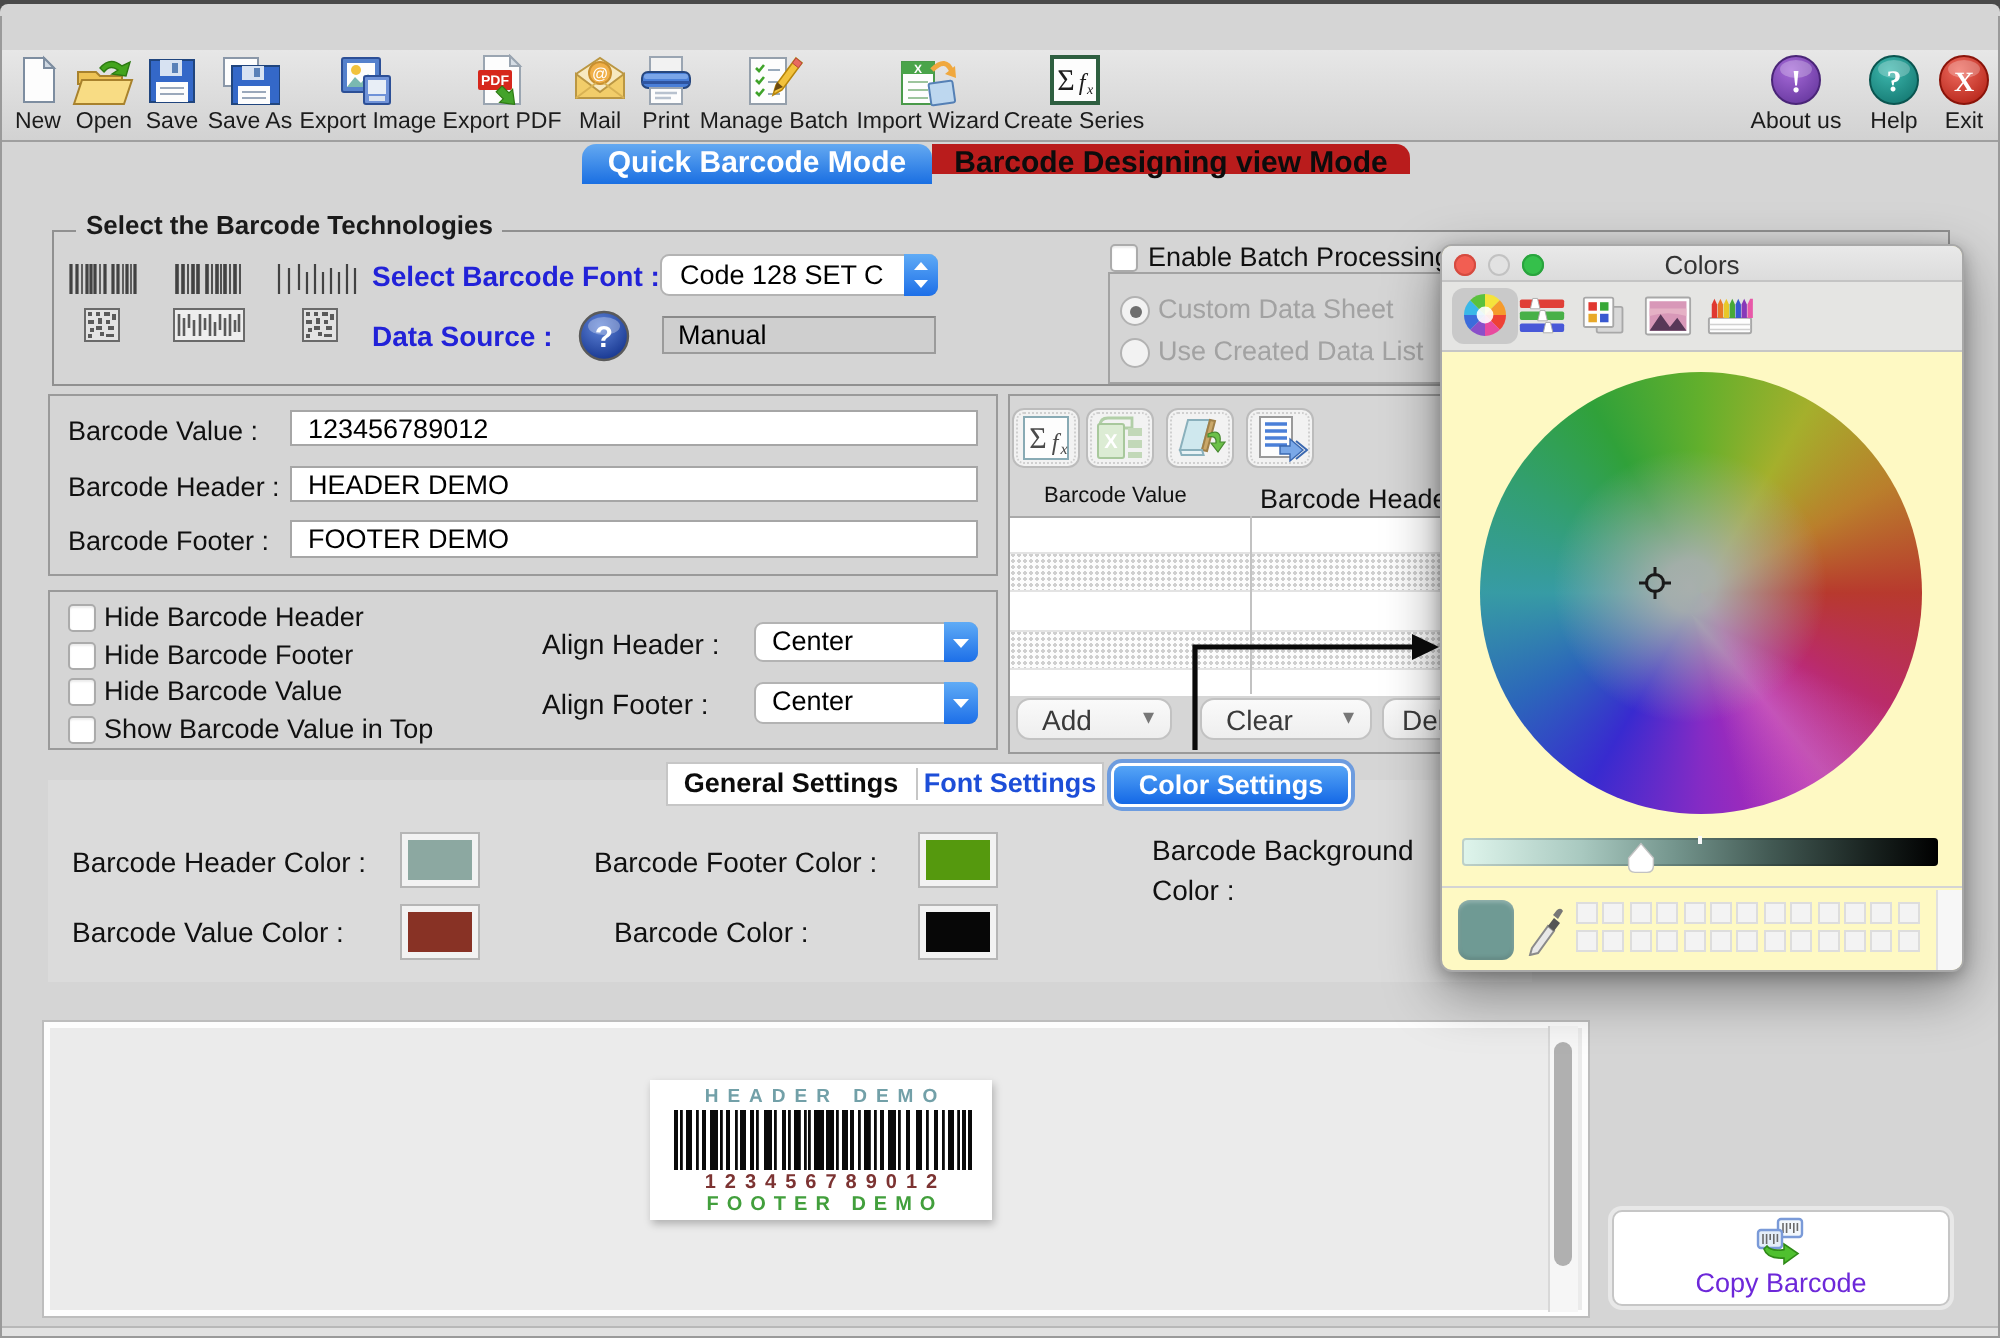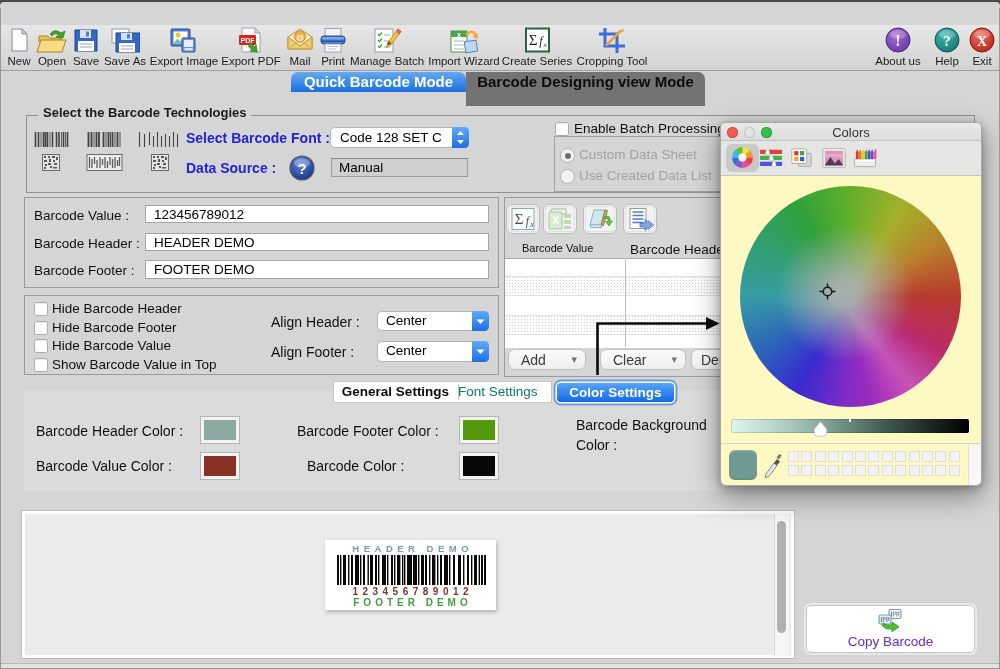--- a/index.html
+++ b/index.html
@@ -7,21 +7,21 @@
 #win{position:absolute;left:0;top:2px;width:1000px;height:667px;background:#d5d5d5;border-radius:4px 4px 0 0;overflow:hidden;}
 .abs{position:absolute;}
 #titlebar{position:absolute;left:0;top:0;width:1000px;height:22px;background:#e9e9e8;border-bottom:1px solid #c0c0c0;}
 .tl{position:absolute;top:3px;width:13px;height:13px;border-radius:50%;}
 #ttext{position:absolute;top:3px;width:100%;text-align:center;font-size:13.5px;color:#2a2a2a;}
 #toolbar{position:absolute;left:0;top:23px;width:1000px;height:45px;background:linear-gradient(#e7e7e7,#d2d2d2);border-bottom:1px solid #9f9f9f;}
 .titem{position:absolute;top:2px;text-align:center;}
 .titem svg{display:block;margin:0 auto;}
 .tlabel{font-size:11.5px;color:#1c1c1c;margin-top:1px;white-space:nowrap;}
 .tabblue{position:absolute;left:291px;top:70px;width:175px;height:20px;border-radius:7px 7px 0 0;background:linear-gradient(#64a9f1,#1a6fe2);color:#fff;font-weight:bold;font-size:15px;text-align:center;line-height:19px;}
-.tabwhite{position:absolute;left:466px;top:70px;width:239px;height:34px;border-radius:0 7px 0 0;background:#737373;color:#0c0c0c;font-weight:bold;font-size:15px;text-align:center;line-height:19px;}
+.tabwhite{position:absolute;left:466px;top:70px;width:239px;height:15px;border-radius:0 7px 0 0;background:#b91c1c;color:#0c0c0c;font-weight:bold;font-size:15px;text-align:center;line-height:19px;}
 fieldset,.gbox{position:absolute;border:1px solid #909090;background:transparent;margin:0;padding:0;}
 .lbl{position:absolute;font-size:13.5px;color:#101010;white-space:nowrap;}
 .blbl{position:absolute;font-size:14px;font-weight:bold;color:#2222d8;white-space:nowrap;}
 .field{position:absolute;background:#fff;border:1px solid #a6a6a6;font-size:13.5px;color:#000;box-sizing:border-box;}
 .cb{position:absolute;width:12px;height:12px;background:#fff;border:1px solid #ababab;border-radius:2.5px;box-shadow:inset 0 1px 1px rgba(0,0,0,.08);}
 .dd{position:absolute;background:#fff;border:1px solid #b3b3b3;border-radius:4.5px;font-size:13.5px;color:#000;box-sizing:border-box;}
 .ddcap{position:absolute;right:-1px;top:-1px;bottom:-1px;width:17px;border-radius:0 4.5px 4.5px 0;background:linear-gradient(#5fabf6,#1d6fe8);}
 .sw{position:absolute;width:40px;height:28px;background:#f2f2f2;border:1px solid #b5b5b5;box-sizing:border-box;}
 .sw>div{position:absolute;left:3px;top:3px;width:32px;height:20px;}
 .plbl{position:absolute;font-size:14px;color:#101010;white-space:nowrap;}
@@ -136,29 +136,20 @@
         <div class="tlabel">Import Wizard</div>
       </div>
 <div class="titem" style="left:537px;width:96px;margin-left:-48px;">
         <svg width="30" height="27" viewBox="0 0 30 27">
           <rect x="4" y="1.5" width="23" height="23" fill="#fdfdfd" stroke="#2e5f40" stroke-width="2"></rect>
           <text x="11" y="18" font-size="15" fill="#1c1c1c" font-family="Liberation Serif" text-anchor="middle">Σ</text>
           <text x="19" y="18" font-size="12" font-style="italic" fill="#1c1c1c" font-family="Liberation Serif" text-anchor="middle">f</text>
           <text x="23" y="20" font-size="7" font-style="italic" fill="#1c1c1c" font-family="Liberation Serif" text-anchor="middle">x</text>
         </svg>
         <div class="tlabel">Create Series</div>
-      </div>
-<div class="titem" style="left:612px;width:96px;margin-left:-48px;">
-        <svg width="28" height="27" viewBox="0 0 28 27">
-          <path d="M7 1 v18 h20" fill="none" stroke="#3c6cd8" stroke-width="3"></path>
-          <path d="M1 7 h18 v19" fill="none" stroke="#3c6cd8" stroke-width="3"></path>
-          <path d="M23 3.5 l-15 15" stroke="#e8a33c" stroke-width="2.6"></path>
-          <path d="M24.5 1.5 l2 2.5 -4 1.5z" fill="#e8a33c"></path>
-        </svg>
-        <div class="tlabel">Cropping Tool</div>
       </div>
 <div class="titem" style="left:898px;width:96px;margin-left:-48px;">
         <svg width="28" height="27" viewBox="0 0 28 27">
           <defs>
             <radialGradient id="gp" cx="0.4" cy="0.3" r="0.9">
               <stop offset="0" stop-color="#a66ad8"></stop>
               <stop offset="1" stop-color="#5c2f95"></stop>
             </radialGradient>
           </defs>
           <circle cx="14" cy="13" r="12" fill="url(#gp)" stroke="#4a2578"></circle>
@@ -309,21 +300,21 @@
 <div class="abs" style="left:504.5px;top:312.5px;width:470px;height:1px;background:#e3e3e3;"></div>
 <div class="abs" style="left:504.5px;top:331.5px;width:470px;height:1px;background:#e3e3e3;"></div>
 <div class="abs" style="left:624.5px;top:255.5px;width:1px;height:89.5px;background:#c2c2c2;"></div>
 <div class="abs" style="left:508px;top:346.5px;width:78px;height:21px;border-radius:7px;border:1px solid #c2c2c2;background:linear-gradient(#fafafa,#eee);font-size:14px;color:#3a3a3a;line-height:21px;padding-left:12px;box-sizing:border-box;">Add<span style="position:absolute;right:8px;top:-1px;color:#777;font-size:11px;">▾</span></div>
 <div class="abs" style="left:600px;top:346.5px;width:86px;height:21px;border-radius:7px;border:1px solid #c2c2c2;background:linear-gradient(#fafafa,#eee);font-size:14px;color:#3a3a3a;line-height:21px;padding-left:12px;box-sizing:border-box;">Clear<span style="position:absolute;right:8px;top:-1px;color:#777;font-size:11px;">▾</span></div>
 <div class="abs" style="left:691px;top:346.5px;width:70px;height:21px;border-radius:7px;border:1px solid #c2c2c2;background:linear-gradient(#fafafa,#eee);font-size:14px;color:#3a3a3a;line-height:21px;padding-left:9px;box-sizing:border-box;">Delete</div>
 
 <div class="abs" style="z-index:3;left:333px;top:379px;width:219px;height:21.5px;background:#fff;border:1px solid #c6c6c6;box-sizing:border-box;"></div>
 <div class="abs" style="z-index:4;left:333px;top:379px;width:125px;height:21.5px;font-size:13.5px;font-weight:bold;color:#0c0c0c;text-align:center;line-height:21.5px;">General Settings</div>
 <div class="abs" style="z-index:4;left:458px;top:381.5px;width:1px;height:16px;background:#c6c6c6;"></div>
-<div class="abs" style="z-index:4;left:458px;top:379px;width:94px;height:21.5px;font-size:13.5px;font-weight:normal;color:#0f766e;line-height:21.5px;">Font Settings</div>
+<div class="abs" style="z-index:4;left:458px;top:379px;width:94px;height:21.5px;font-size:13.5px;font-weight:bold;color:#1d4ed8;text-align:center;line-height:21.5px;">Font Settings</div>
 <div class="abs" style="z-index:4;left:557px;top:380.5px;width:117px;height:19.5px;border-radius:4px;background:linear-gradient(#56a5f6,#1468e6);box-shadow:0 0 0 1.5px #fff, 0 0 0 3.5px #6d9cdf;font-size:13.5px;font-weight:bold;color:#fff;text-align:center;line-height:20px;box-sizing:border-box;">Color Settings</div>
 
 <div class="abs" style="left:24px;top:388px;width:742px;height:101px;background:#dbdbdb;"></div>
 <div class="plbl" style="left:36px;top:421px;">Barcode Header Color :</div>
 <div class="sw" style="left:200px;top:414px;">
       <div style="background:#8ca8a1;"></div>
     </div>
 <div class="plbl" style="left:36px;top:456px;">Barcode Value Color :</div>
 <div class="sw" style="left:200px;top:449.5px;">
       <div style="background:#883225;"></div>

